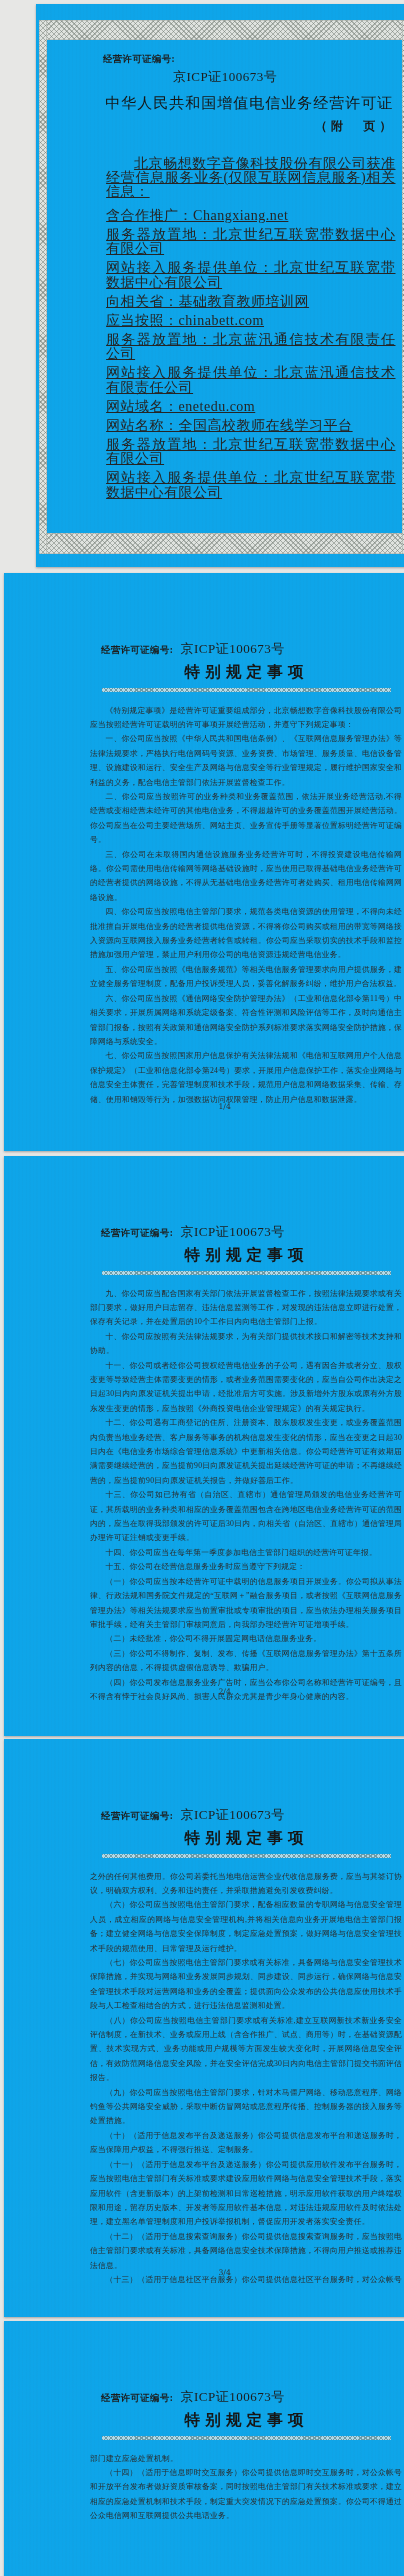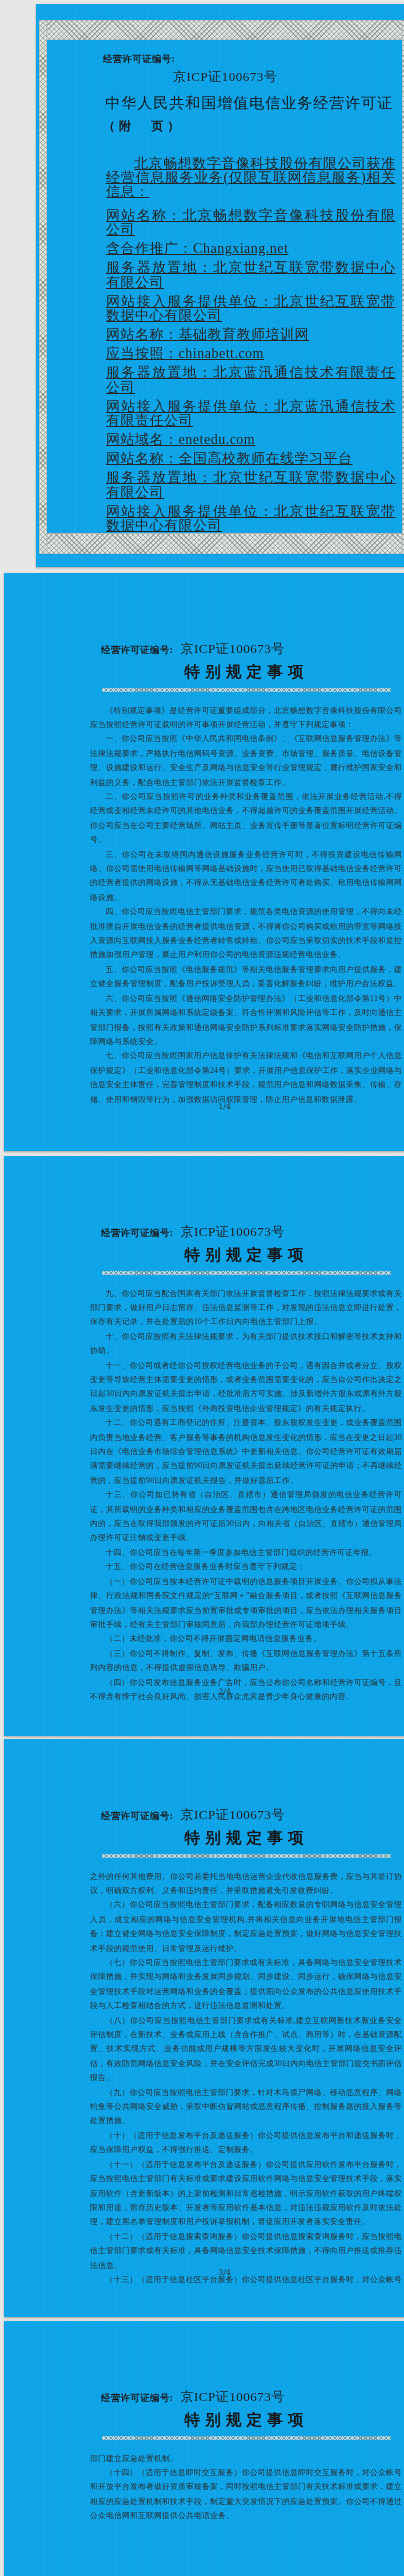--- a/index.html
+++ b/index.html
@@ -19,21 +19,21 @@
   .f-top{left:3.1px;right:3.1px;top:15.5px;height:20.6px;}
   .f-bottom{left:3.1px;right:3.1px;bottom:13.4px;height:20.6px;}
   .f-left{left:3.1px;top:15.5px;bottom:13.4px;width:8.2px;}
   .f-right{right:3.1px;top:15.5px;bottom:13.4px;width:8.2px;}
   .p1-inner{position:relative;z-index:2;padding:49px 17.5px 0 23px;color:#222;}
   .num-label{font-size:9.3px;font-weight:bold;color:#1d1d1d;letter-spacing:0.5px;}
   .num-value{font-size:13px;color:#1d1d1d;letter-spacing:0.5px;}
   .p1-num .num-value{display:block;margin:1.5px 0 0 70px;}
   .cert-title{margin:8.2px 0 0 0;text-align:center;font-size:15px;font-weight:normal;
     letter-spacing:1px;color:#151515;}
-  .cert-sub{margin-top:5.2px;text-align:left;font-size:12px;font-weight:bold;
+  .cert-sub{margin-top:5.2px;text-align:right;font-size:12px;font-weight:bold;
     letter-spacing:4.1px;color:#1a1a1a;}
   .p1-body{margin:21.6px 0 0 3.1px;font-size:14px;line-height:14.4px;color:#252525;
     letter-spacing:0.5px;text-align:justify;text-decoration:underline;}
   .p1-body .intro{margin:0 0 9.3px 0;text-indent:2em;}
   .cert-item{margin:0 0 4.6px 0;}
   
   .special{left:4.1px;width:397px;}
   .sp-head{padding-top:67px;}
   .sp-num{margin-left:53px;}
   .sp-num .num-value{margin-left:5.2px;}
@@ -64,25 +64,24 @@
     <div class="p1-inner">
       <div class="p1-num">
         <span class="num-label">经营许可证编号:</span>
         <span class="num-value">京ICP证100673号</span>
       </div>
       <h1 class="cert-title">中华人民共和国增值电信业务经营许可证</h1>
       <div class="cert-sub">（附　页）</div>
       <div class="p1-body">
         <p class="intro">北京畅想数字音像科技股份有限公司获准经营信息服务业务(仅限互联网信息服务)相关信息：</p>
         <div>
-            <p class="cert-item">网站名称：北京畅想数字音像科技股份有限公司</p>
             <p class="cert-item">含合作推广：Changxiang.net</p>
             <p class="cert-item">服务器放置地：北京世纪互联宽带数据中心有限公司</p>
             <p class="cert-item">网站接入服务提供单位：北京世纪互联宽带数据中心有限公司</p>
-            <p class="cert-item">网站名称：基础教育教师培训网</p>
+            <p class="cert-item">向相关省：基础教育教师培训网</p>
             <p class="cert-item">应当按照：chinabett.com</p>
             <p class="cert-item">服务器放置地：北京蓝汛通信技术有限责任公司</p>
             <p class="cert-item">网站接入服务提供单位：北京蓝汛通信技术有限责任公司</p>
             <p class="cert-item">网站域名：enetedu.com</p>
             <p class="cert-item">网站名称：全国高校教师在线学习平台</p>
             <p class="cert-item">服务器放置地：北京世纪互联宽带数据中心有限公司</p>
             <p class="cert-item">网站接入服务提供单位：北京世纪互联宽带数据中心有限公司</p>
           </div>
       </div>
     </div>

